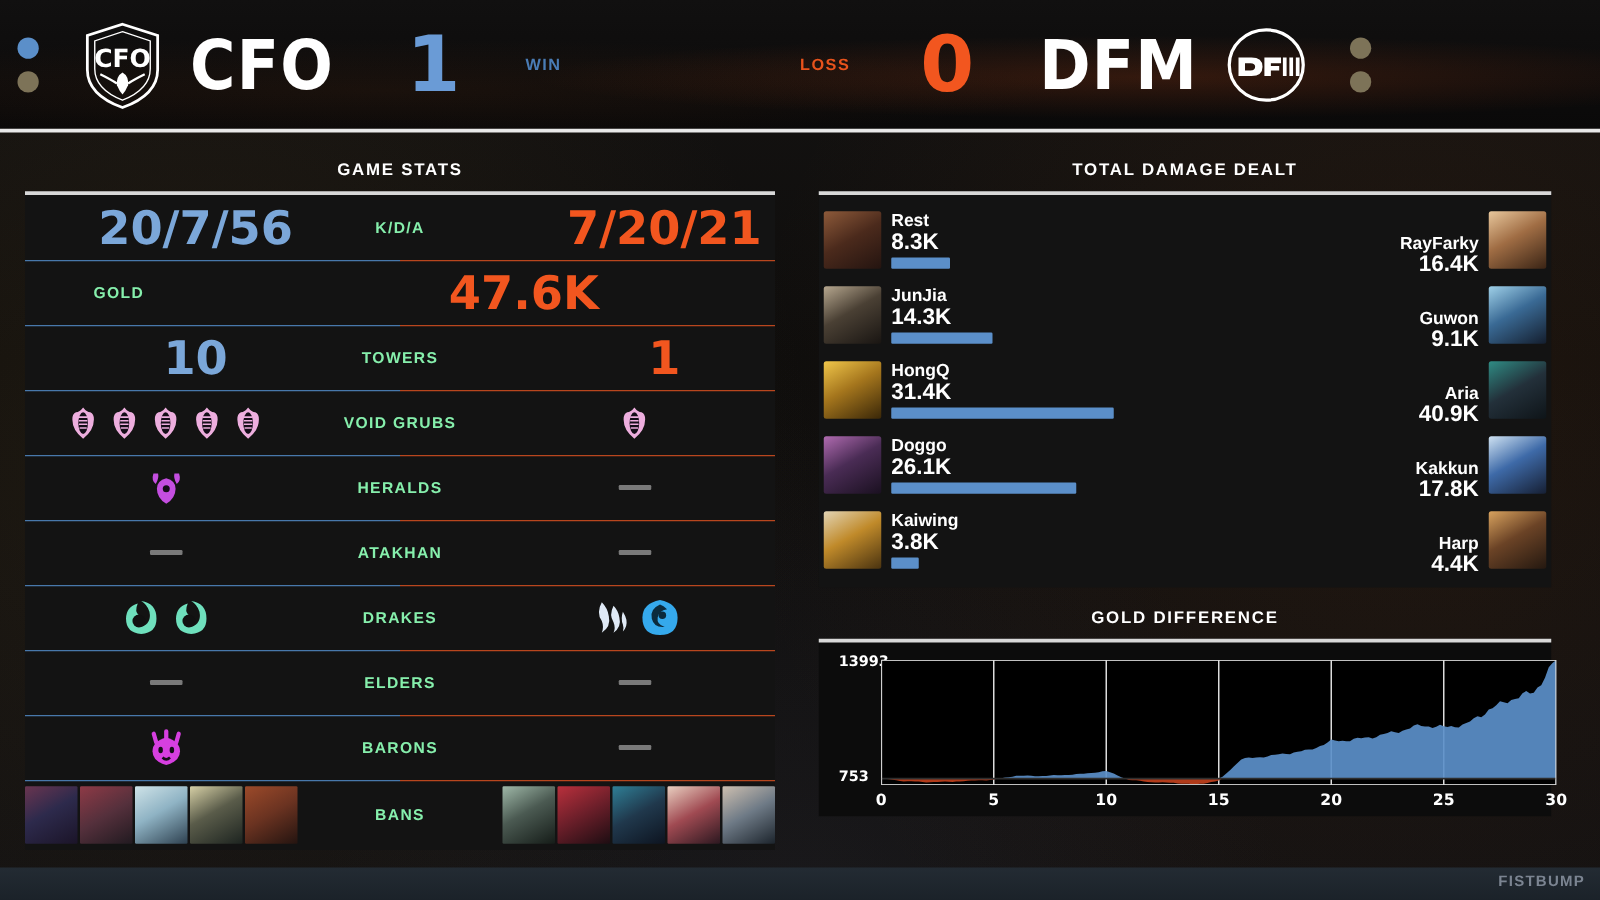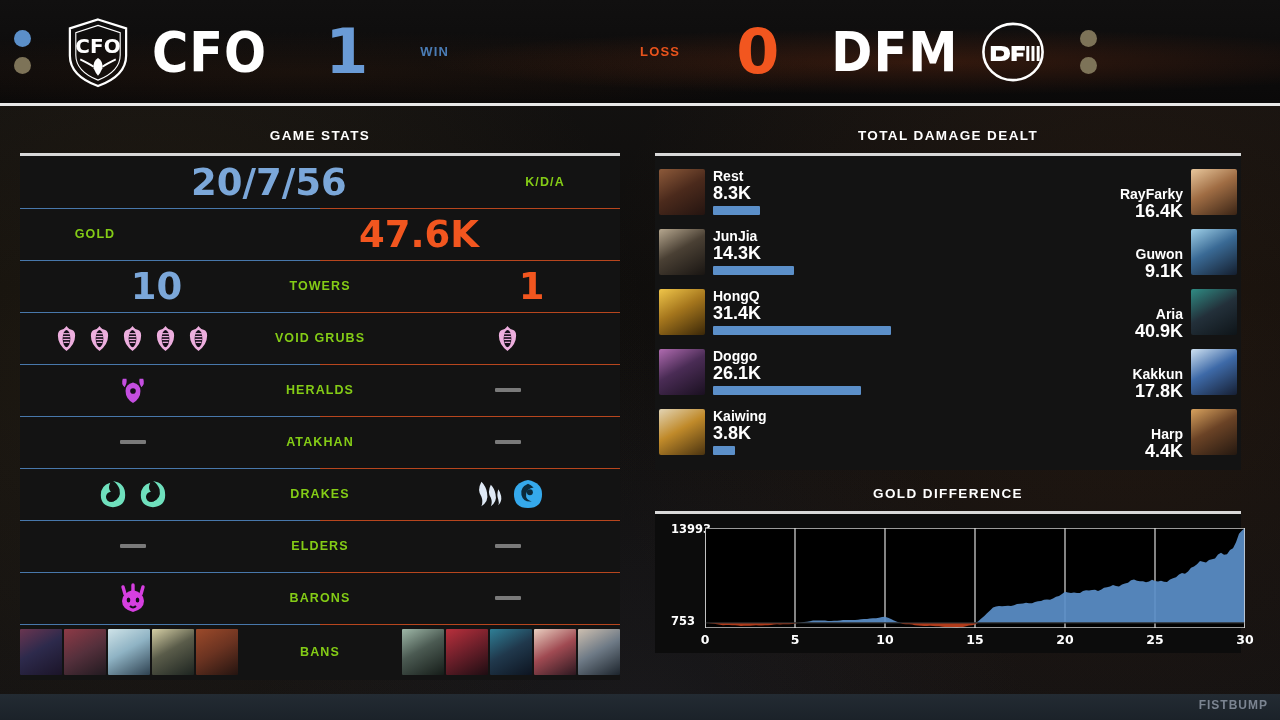--- a/index.html
+++ b/index.html
@@ -74,21 +74,21 @@
     display:flex; align-items:center; height:52px; position:relative;
   }
   .stat-row + .stat-row::before {
     content:""; position:absolute; top:0; left:0; width:50%; height:1px; background:#4878ab;
   }
   .stat-row + .stat-row::after {
     content:""; position:absolute; top:0; right:0; width:50%; height:1px; background:#b8461e;
   }
   .stat-side { flex:1; display:flex; align-items:center; justify-content:center; gap:10px; }
   .stat-label {
-    width: 150px; text-align:center; color:#84cc16; font-size:12.5px;
+    width: 150px; text-align:center; color:#86efac; font-size:12.5px;
     font-weight:800; letter-spacing:1.1px;
   }
   .big-num { font-size:37px; font-weight:800; font-family:"DejaVu Sans", sans-serif; line-height:1;margin-left:48px; }
   .big-num.blue { color:#7ba7d9; }
   .big-num.red  { color:#f2561f; }
   .dash { display:inline-block; width:26px; height:4px; background:#7a7a7a; border-radius:1px; }
 
   .icon-grub { width:23px; height:27px; }
   .icon-drake { width:30px; height:30px; }
   .icon-herald { width:28px; height:28px; }
@@ -191,20 +191,23 @@
   <div id="body">
 
     <div id="left-col">
       <div class="panel-title">GAME STATS</div>
       <div class="panel" id="stats-panel">
           <div class="stat-row">
             <div class="stat-side left">
               <span class="big-num blue">20/7/56</span>
             </div>
             <div class="stat-label">K/D/A</div>
+            <div class="stat-side right">
+              <span class="big-num red">7/20/21</span>
+            </div>
           </div>
           <div class="stat-row">
             <div class="stat-label">GOLD</div>
             <div class="stat-side right">
               <span class="big-num red">47.6K</span>
             </div>
           </div>
           <div class="stat-row">
             <div class="stat-side left">
               <span class="big-num blue">10</span>

